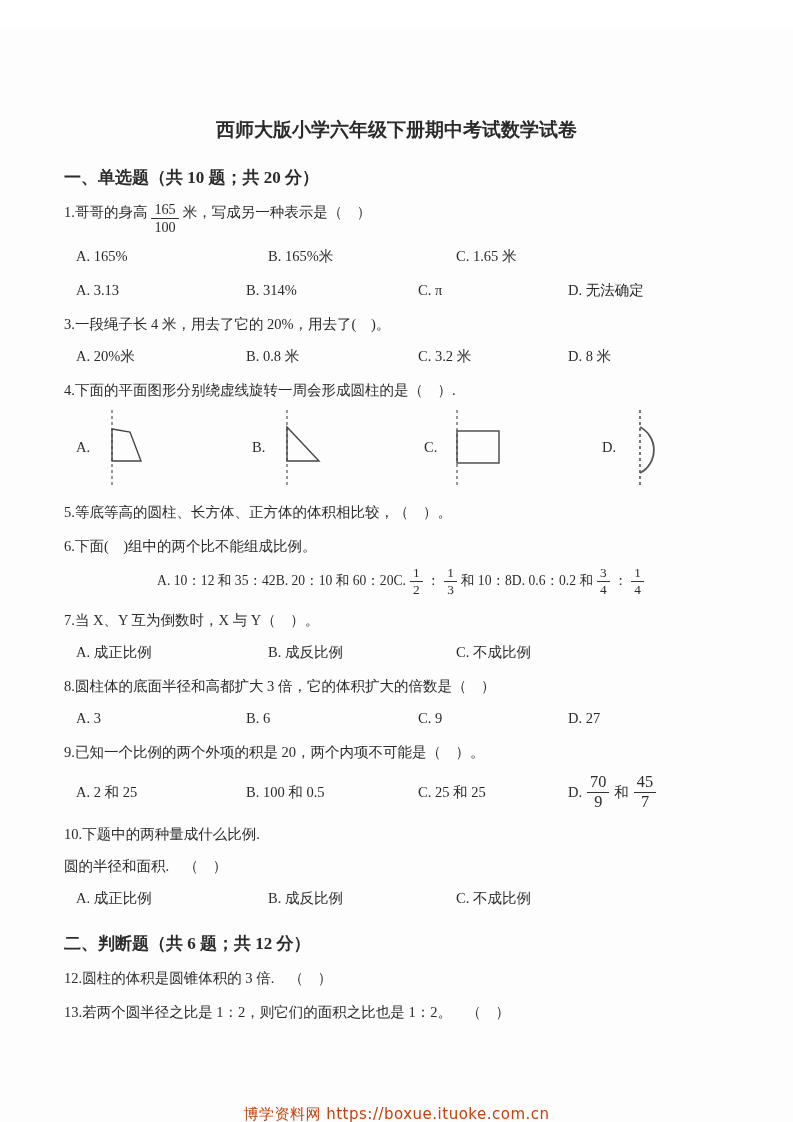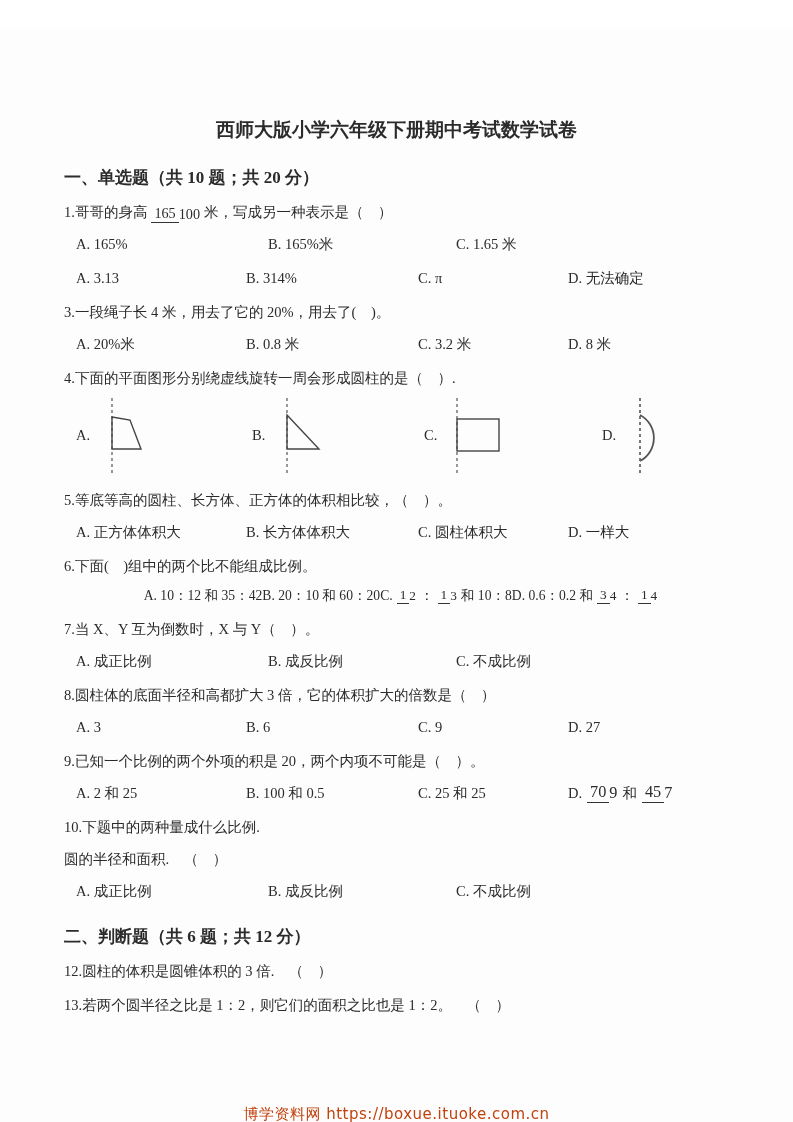--- a/index.html
+++ b/index.html
@@ -6,26 +6,26 @@
   .page{
     width:793px;height:1122px;box-sizing:border-box;position:relative;
     background:#fdfdfd;color:#2b2b2b;
     font-family:"Liberation Serif","DejaVu Serif",serif;
     padding:90px 64px 0 64px;overflow:hidden;margin-top:28px;
   }
   .title{font-size:19px;font-weight:bold;text-align:center;margin:0;line-height:1.3;}
   .sec-heading{font-size:17px;font-weight:bold;margin-top:24px;line-height:1.3;}
   .q{margin-top:13px;font-size:14.5px;line-height:1.45;}
   .stem{display:block;}
-  .stem-line{display:flex;align-items:flex-end;flex-wrap:wrap;}
+  .stem-line{display:flex;align-items:flex-start;flex-wrap:wrap;}
   .opts{display:grid;margin-top:11px;padding-left:12px;align-items:center;font-size:14.5px;}
   .opts4{grid-template-columns:170px 172px 150px auto;}
   .opts3{grid-template-columns:192px 188px auto;}
   .opts-flex{display:flex;justify-content:center;align-items:center;margin-top:9px;padding-left:12px;font-size:13.6px;}
-  .frac{display:inline-flex;flex-direction:row;align-items:center;vertical-align:middle;
+  .frac{display:inline-flex;flex-direction:column;align-items:center;vertical-align:middle;
         line-height:1.05;margin:0 4px;font-size:0.98em;font-family:Liberation Serif, serif;}
   .frac .num{border-bottom:1.4px solid #333;padding:0 3px 1px 3px;}
   .frac .den{padding-top:1px;}
   .frac-lg{font-size:1.12em;margin:0 5px;}
   .shapes{display:grid;grid-template-columns:176px 172px 178px auto;margin-top:6px;padding-left:12px;align-items:center;}
   .shape-item{display:flex;align-items:center;}
   .shape-item .lbl{margin-right:4px;font-size:14.5px;}
   .footer{
     position:absolute;left:0;right:0;bottom:26px;text-align:center;
     font-family:"DejaVu Sans","Liberation Sans",sans-serif;
@@ -107,26 +107,20 @@
         <svg width="64" height="82" viewBox="0 0 64 82">
           <line x1="20" y1="3" x2="20" y2="79" stroke="#555" stroke-width="1.6" stroke-dasharray="3,3"></line>
           <path d="M 20 20 A 26 26 0 0 1 20 66" fill="none" stroke="#555" stroke-width="1.8"></path>
         </svg>
       </div>
     </div>
   </div>
 
   <div class="q">
     <span class="stem">5.等底等高的圆柱、长方体、正方体的体积相比较，（　）。</span>
-    <div class="opts opts4">
-      <span>A. 正方体体积大</span>
-      <span>B. 长方体体积大</span>
-      <span>C. 圆柱体积大</span>
-      <span>D. 一样大</span>
-    </div>
   </div>
 
   <div class="q">
     <span class="stem">6.下面(　)组中的两个比不能组成比例。</span>
     <div class="opts-flex">
       <span>A. 10：12 和 35：42</span>
       <span>B. 20：10 和 60：20</span>
       <span style="display:inline-flex;align-items:center;">
         <span>C.</span>
         <span class="frac">

